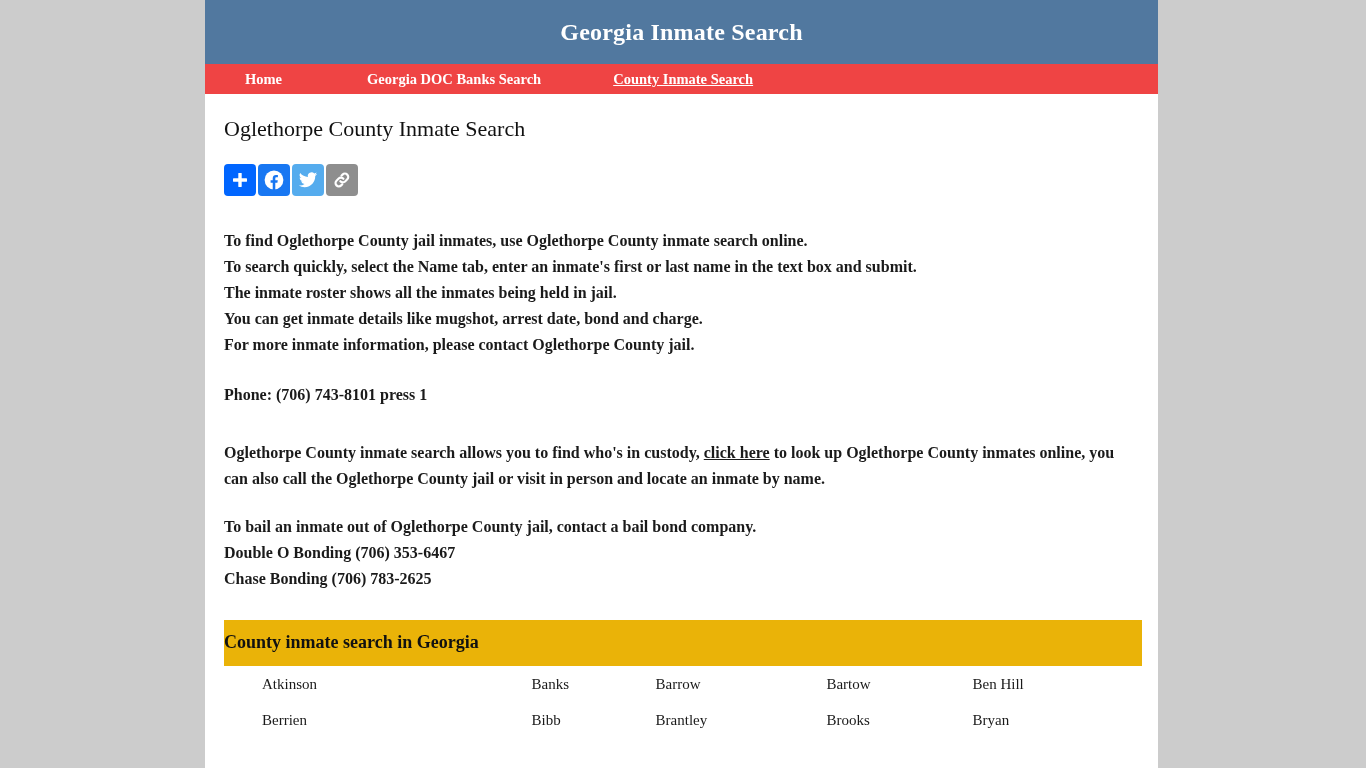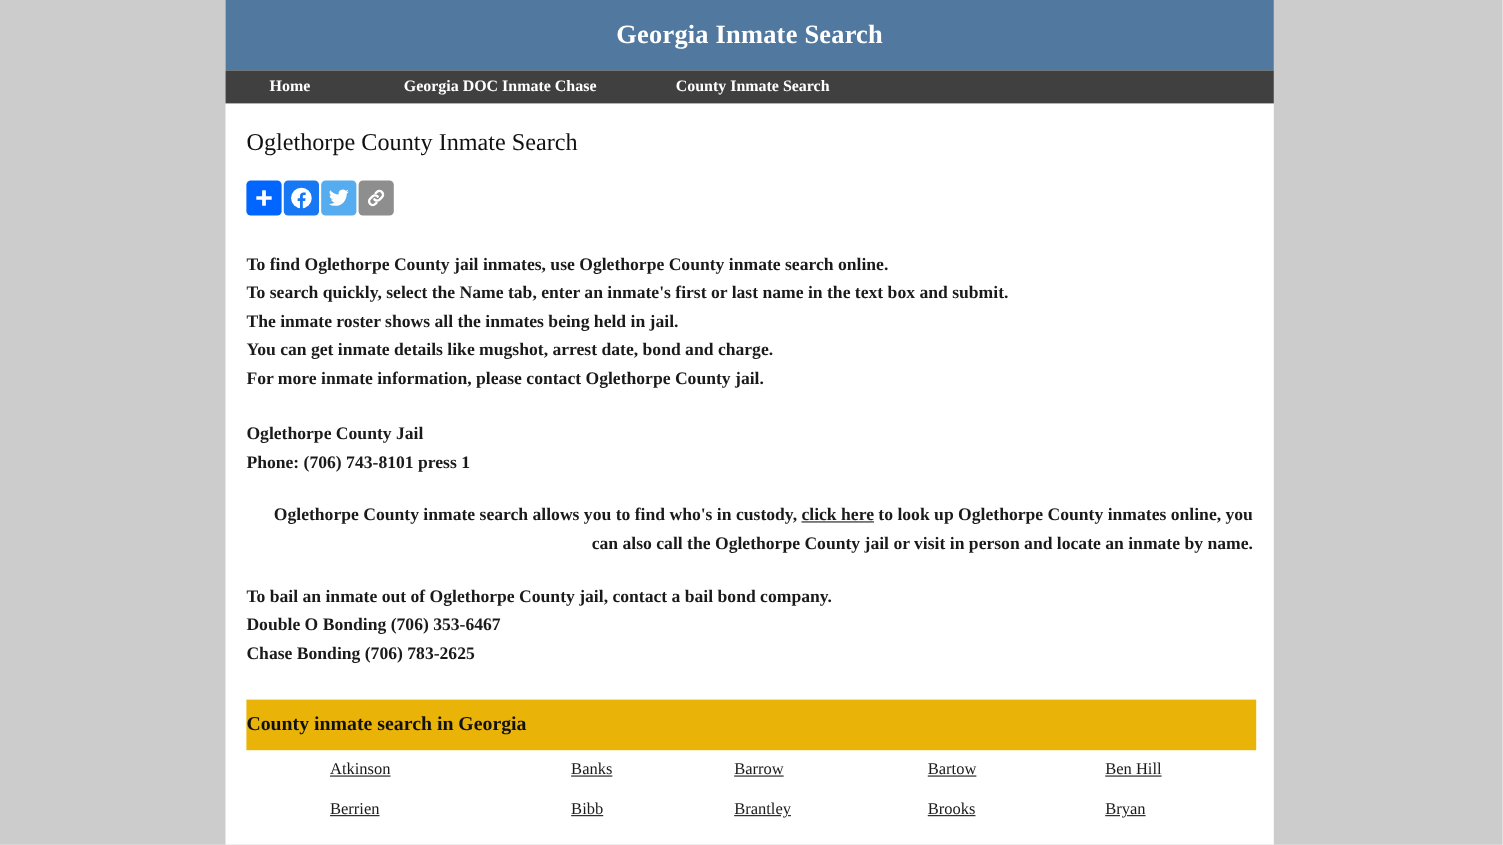--- a/index.html
+++ b/index.html
@@ -39,36 +39,36 @@
   .site-title {
     color: #ffffff;
     font-size: 24px;
     font-weight: bold;
     font-family: "Liberation Serif", "DejaVu Serif", serif;
     letter-spacing: 0.2px;
   }
   
   .nav-bar {
     height: 30px;
-    background: #404040;
+    background: #ef4444;
     display: flex;
     align-items: center;
   }
   .nav-item {
     color: #ffffff;
     font-size: 14.5px;
     font-weight: bold;
     font-family: "Liberation Serif", "DejaVu Serif", serif;
     text-decoration: none;
     white-space: nowrap;
     cursor: pointer;
   }
   .nav-item-0 { margin-left: 40px; }
   .nav-item-1 { margin-left: 85px; }
-  .nav-item-2 { margin-left: 72px; }
+  .nav-item-2 { margin-left: 72px; text-decoration: underline; }
   
   .content {
     padding: 0 19px 0 19px;
   }
   h1.page-title {
     font-size: 22px;
     font-weight: normal;
     color: #111111;
     margin: 22px 0 0 0;
     font-family: "Liberation Serif", "DejaVu Serif", serif;
@@ -100,21 +100,21 @@
   .para {
     font-size: 16px;
     color: #1a1a1a;
     line-height: 26px;
     margin: 0;
     font-weight: bold;
   }
   .block-intro { margin-top: 32px; }
   .block-jail { margin-top: 24px; }
   .block-jail .jail-name { font-weight: bold; }
-  .block-custody { margin-top: 22px; max-width: 920px; text-align: right; }
+  .block-custody { margin-top: 32px; max-width: 920px; }
   .block-bail { margin-top: 22px; }
   a.inline-link {
     color: #1a1a1a;
     text-decoration: underline;
     cursor: pointer;
   }
   
   .county-table {
     margin-top: 28px;
     width: 918px;
@@ -128,39 +128,37 @@
     font-weight: bold;
     color: #111111;
     padding: 12px 0 13px 0;
   }
   .county-table td {
     padding: 10px 0 9px 0;
     font-size: 15px;
   }
   .county-table td a {
     color: #1a1a1a;
-    text-decoration: underline;
-    cursor: pointer;
-    margin-left: 38px;
+    cursor: pointer;
   }
   .cell-pad { padding-left: 38px !important; }
 </style>
 </head>
 <body>
 
 <div id="page">
   <div class="container">
 
     <div class="site-header">
       <div class="site-title">Georgia Inmate Search</div>
     </div>
 
     <nav class="nav-bar">
       <a class="nav-item nav-item-0">Home</a>
-      <a class="nav-item nav-item-1">Georgia DOC Inmate Chase</a>
+      <a class="nav-item nav-item-1">Georgia DOC Banks Search</a>
       <a class="nav-item nav-item-2">County Inmate Search</a>
     </nav>
 
     <div class="content">
 
       <h1 class="page-title">Oglethorpe County Inmate Search</h1>
 
       <div class="share-row">
         <button class="share-btn share-generic" title="Share">
           <svg width="20" height="20" viewBox="0 0 20 20">
@@ -191,21 +189,20 @@
 
       <div class="block-intro">
         <p class="para">To find Oglethorpe County jail inmates, use Oglethorpe County inmate search online.</p>
         <p class="para">To search quickly, select the Name tab, enter an inmate's first or last name in the text box and submit.</p>
         <p class="para">The inmate roster shows all the inmates being held in jail.</p>
         <p class="para">You can get inmate details like mugshot, arrest date, bond and charge.</p>
         <p class="para">For more inmate information, please contact Oglethorpe County jail.</p>
       </div>
 
       <div class="block-jail">
-        <p class="para jail-name">Oglethorpe County Jail</p>
         <p class="para">Phone: (706) 743-8101 press 1</p>
       </div>
 
       <div class="block-custody">
         <p class="para"><span>Oglethorpe County inmate search allows you to find who's in custody, </span><a class="inline-link">click here</a><span> to look up Oglethorpe County inmates online, you can also call the Oglethorpe County jail or visit in person and locate an inmate by name.</span></p>
       </div>
 
       <div class="block-bail">
         <p class="para">To bail an inmate out of Oglethorpe County jail, contact a bail bond company.</p>
         <p class="para">Double O Bonding (706) 353-6467</p>

